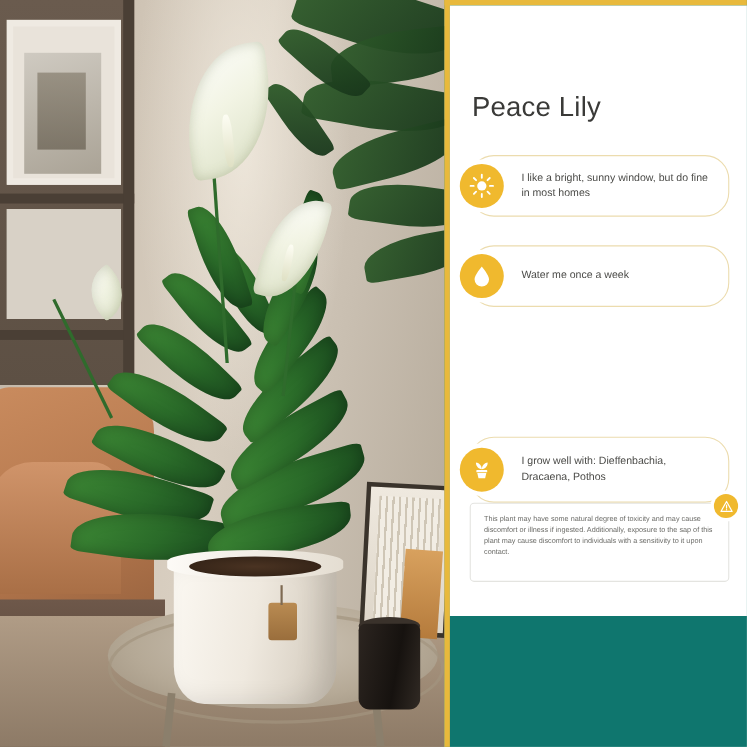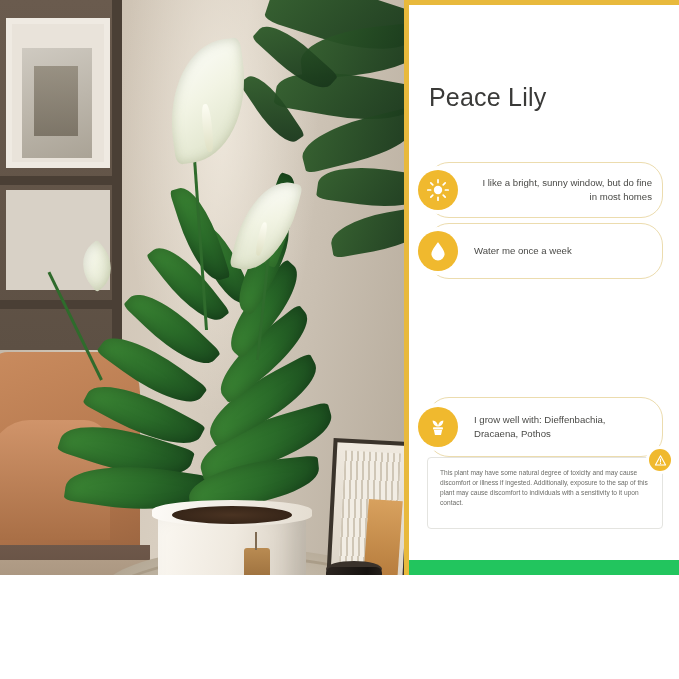--- a/index.html
+++ b/index.html
@@ -9,22 +9,22 @@
   }
   body {
     width: 679px;
     height: 679px;
     font-family: "Liberation Sans", sans-serif;
     overflow: hidden;
   }
   .card {
     position: relative;
     width: 679px;
-    height: 575px;
-    background: #22c55e;
+    height: 679px;
+    background: #0f766e;
     overflow: hidden;
   }
 
   
   .photo {
     position: absolute;
     left: 0;
     top: 0;
     width: 404px;
     height: 679px;
@@ -285,21 +285,21 @@
   .feature .ftext {
     position: absolute;
     left: 46px;
     top: 50%;
     transform: translateY(-50%);
     width: 178px;
     font-size: 9.6px;
     line-height: 1.45;
     color: #4a4a47;
   }
-  .f1 { top: 157px; height: 56px; text-align: right; }
+  .f1 { top: 136px; height: 56px; }
   .f2 { top: 218px; height: 56px; }
   .f3 { top: 296px; height: 60px; }
   .f4 { top: 392px; height: 60px; }
 
   .warn {
     position: absolute;
     left: 18px; top: 452px;
     width: 236px; height: 72px;
     border: 1px solid #e4e4e0;
     border-radius: 4px;

